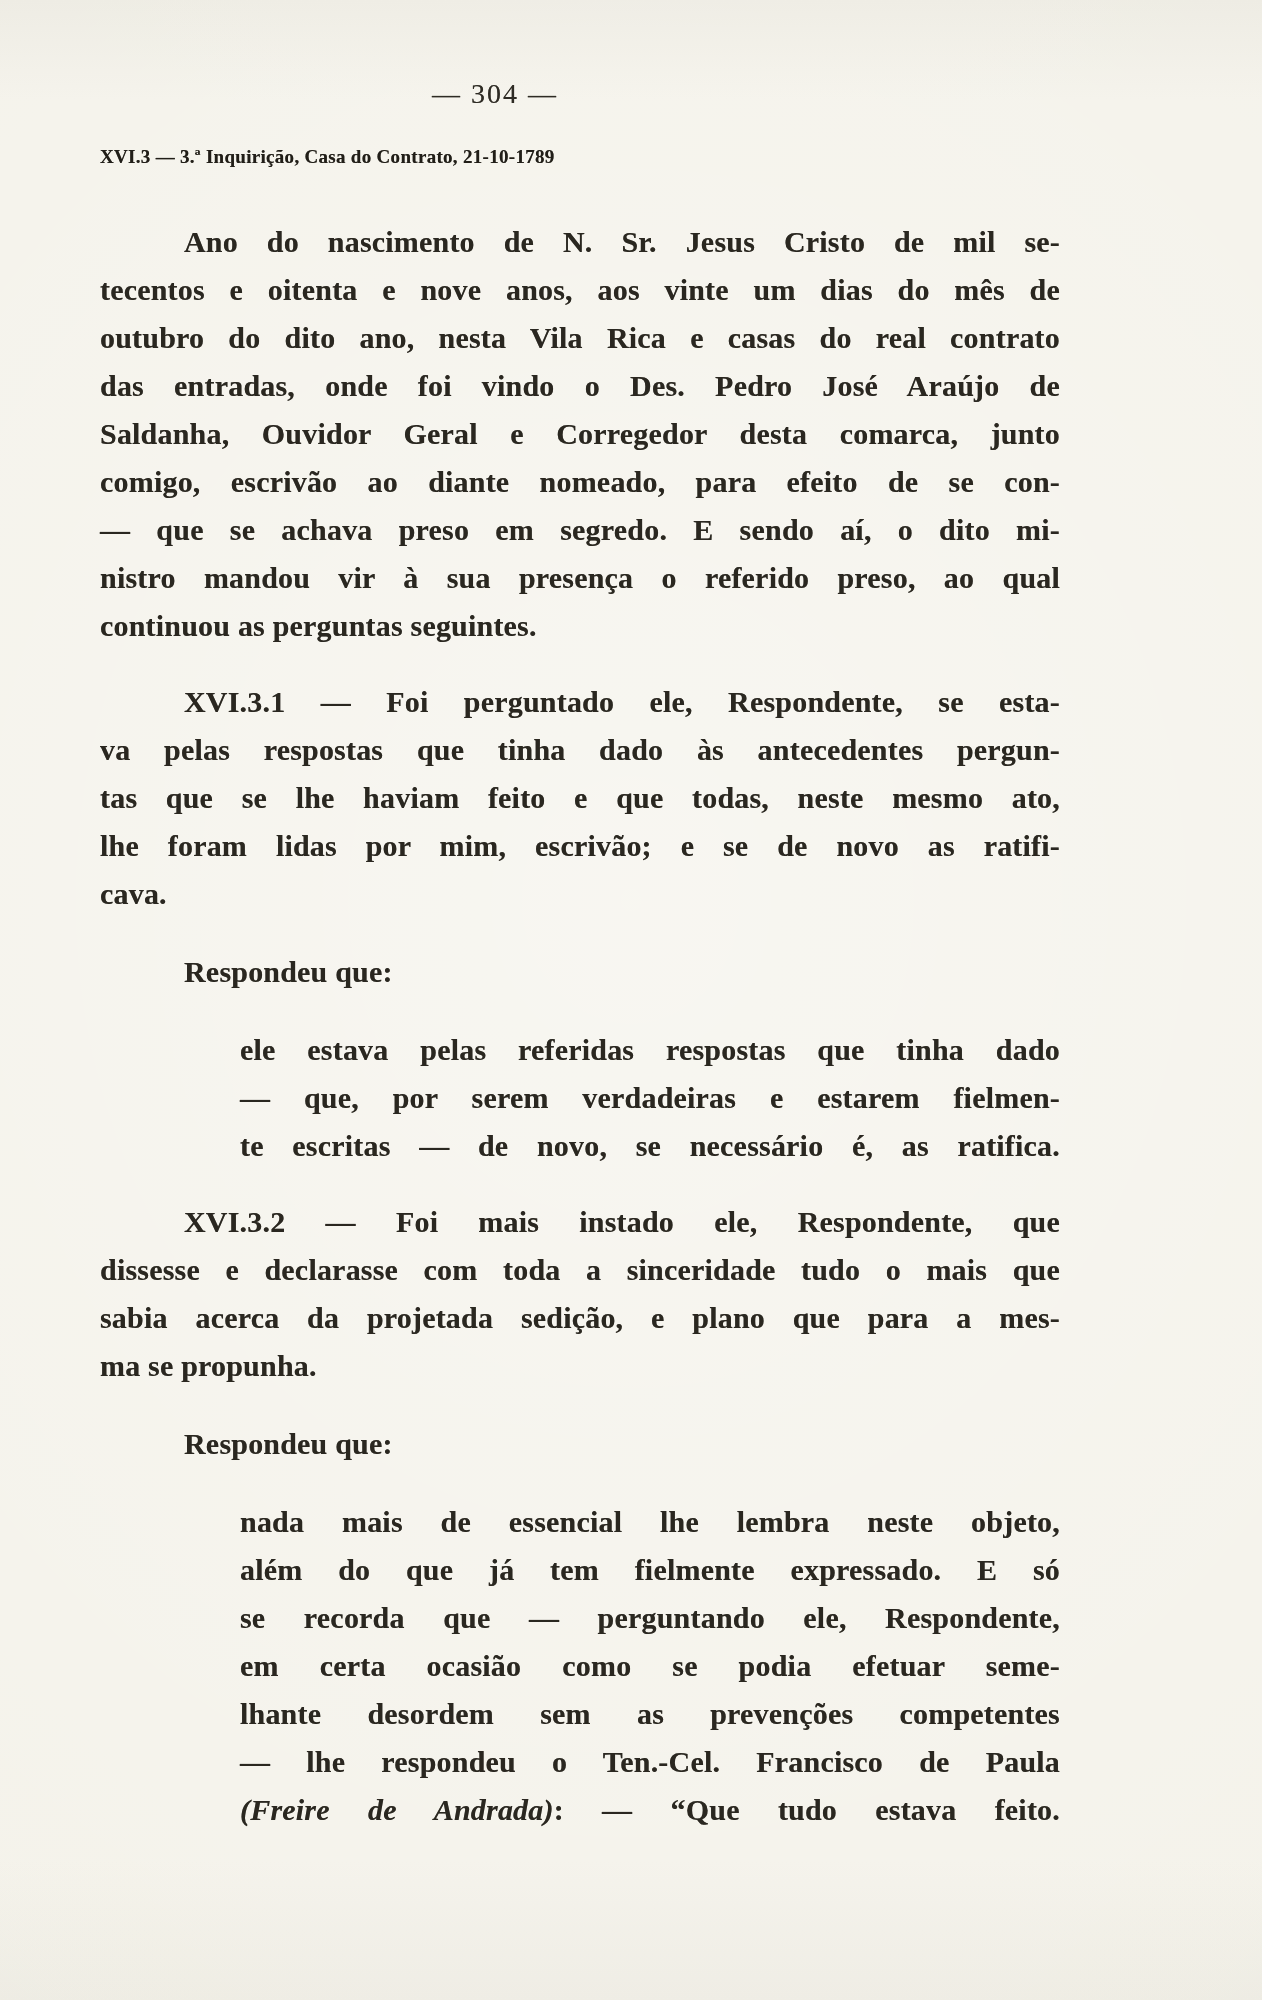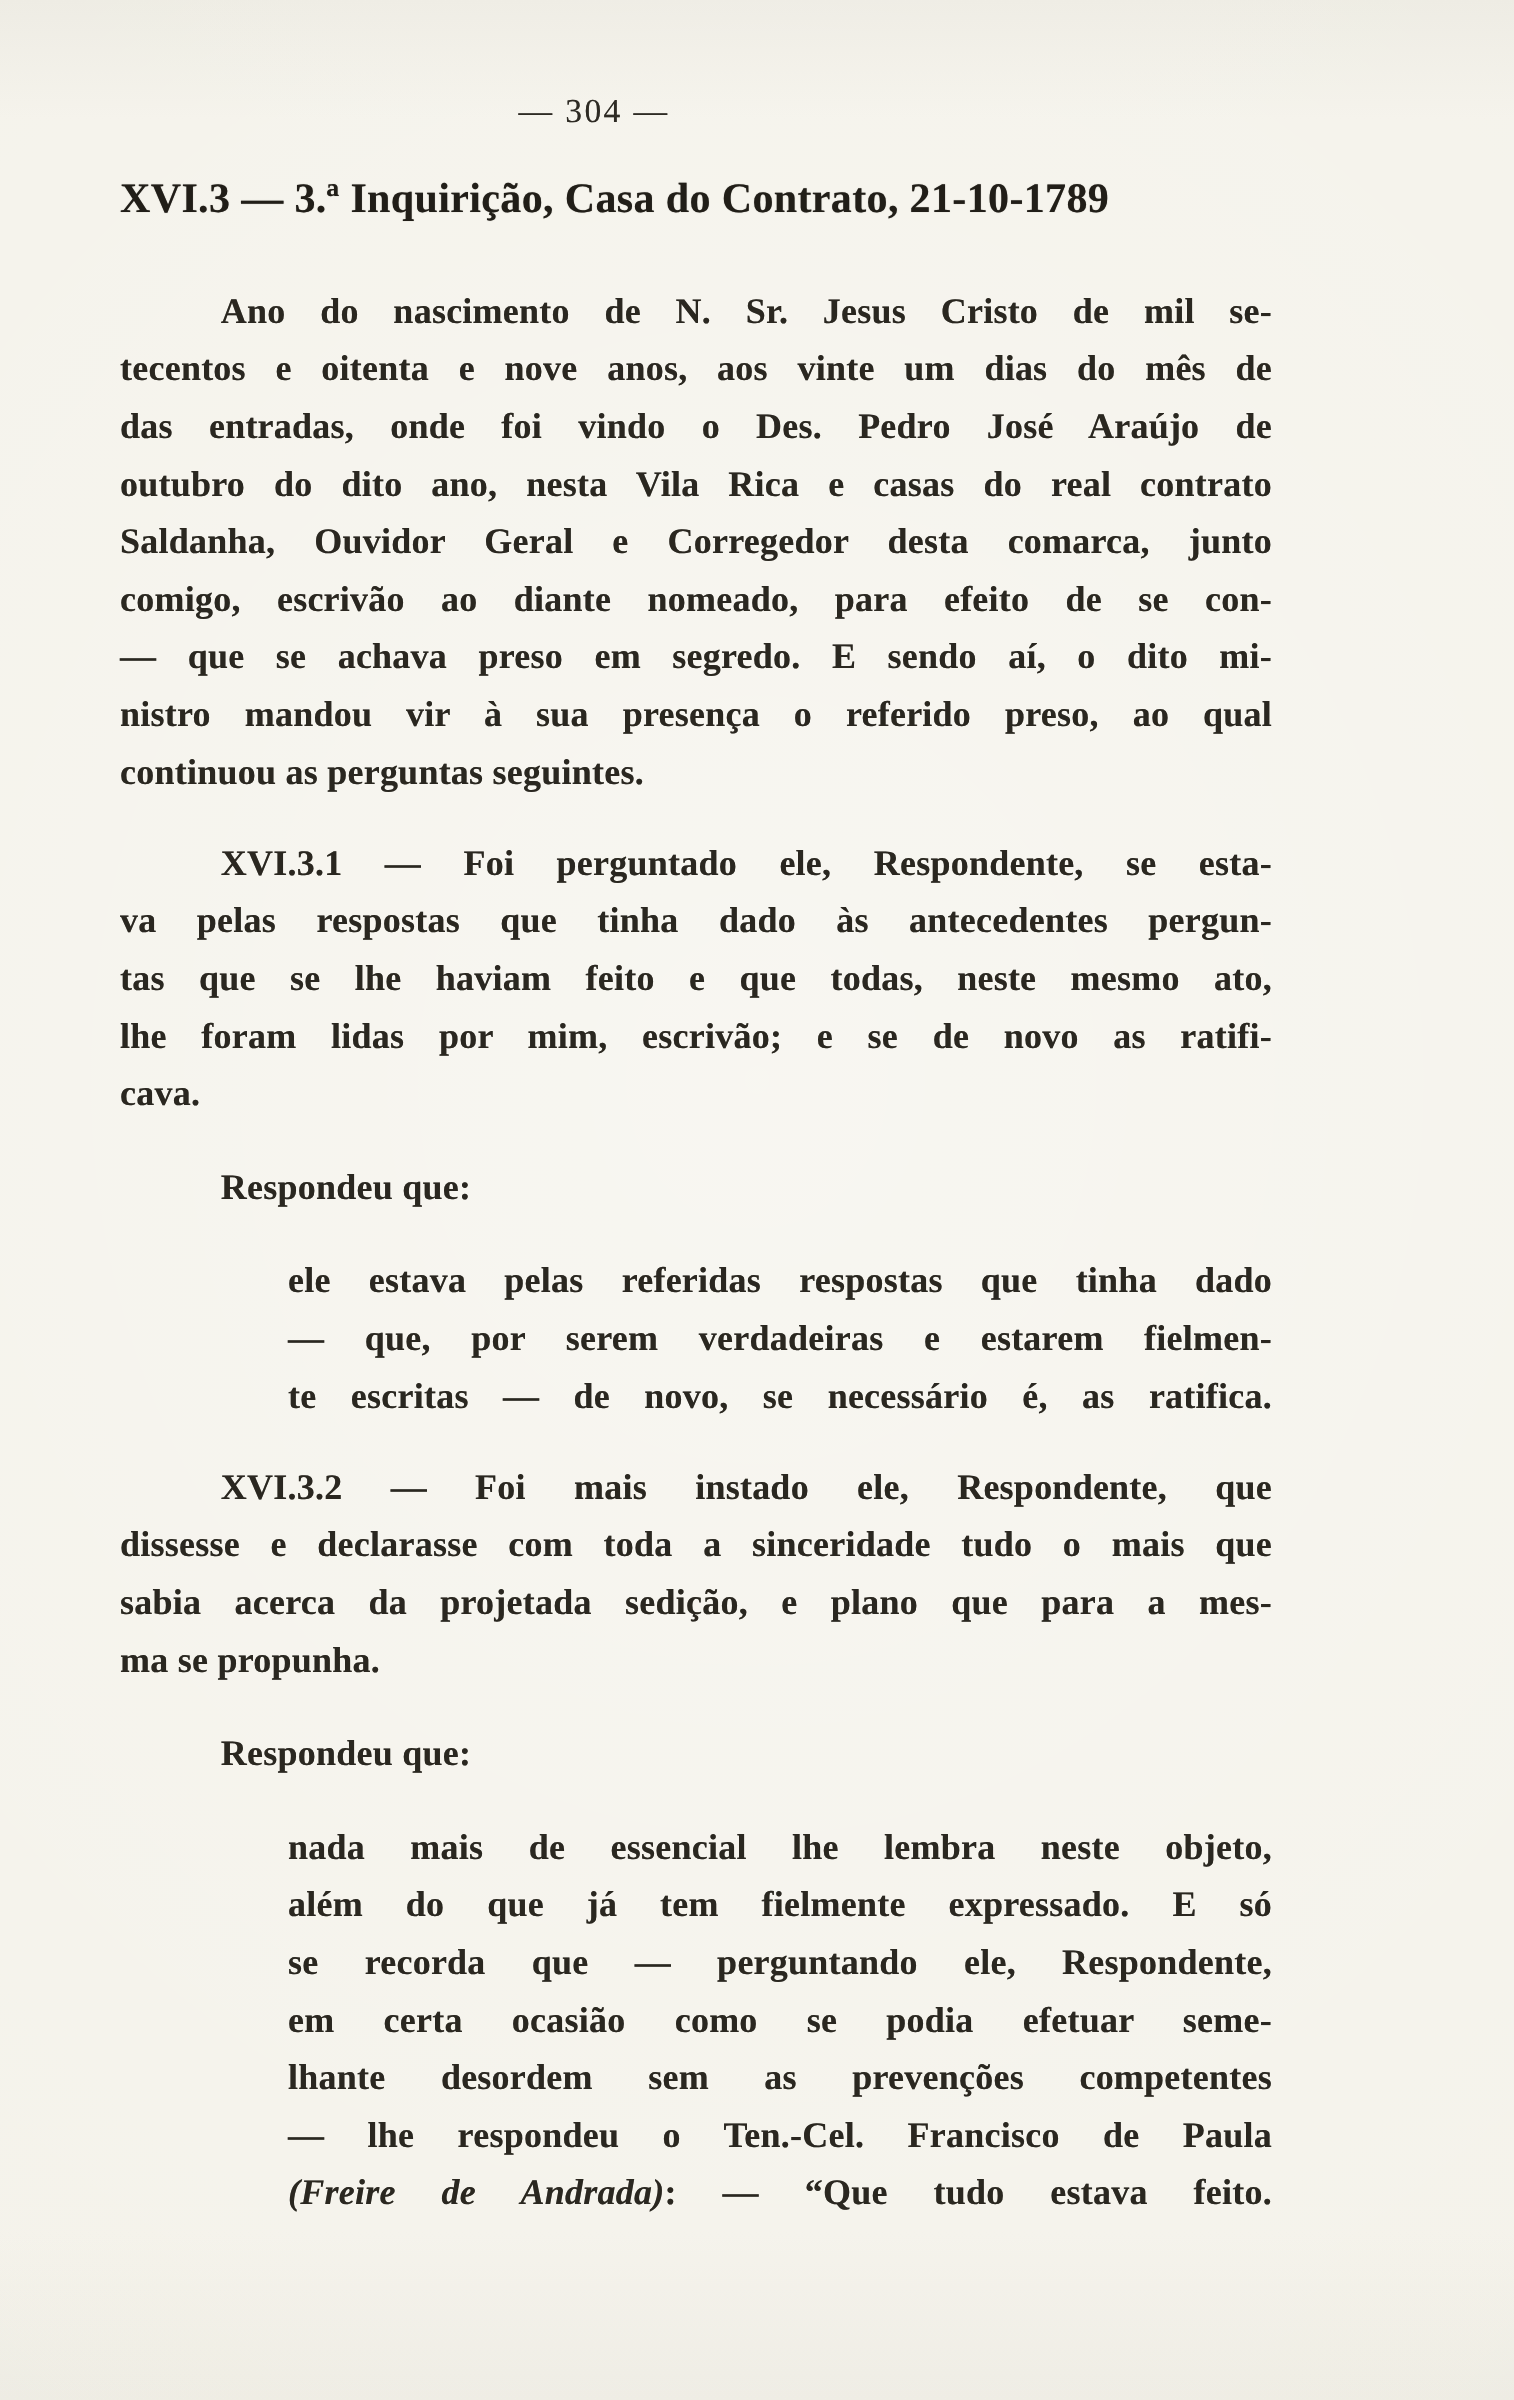--- a/index.html
+++ b/index.html
@@ -28,21 +28,21 @@
     width: 960px;
     text-align: center;
     transform: translateX(-85px);
     font-size: 28px;
     letter-spacing: 2px;
     color: #2e2b24;
     text-shadow: 0 0 0.5px rgba(46,43,36,0.55);
   }
   .heading {
     margin-top: 36px;
-    font-size: 35px;
+    font-size: 19px;
     font-weight: bold;
     color: #211e18;
     letter-spacing: 0.3px;
     text-shadow: 0 0 0.6px rgba(33,30,24,0.6);
   }
   .text-blocks {
     width: 960px;
   }
   .block {
     font-size: 30px;
@@ -75,22 +75,22 @@
 
 <div class="page">
   <div class="page-number">— 304 —</div>
 
   <h1 class="heading">XVI.3 — 3.ª Inquirição, Casa do Contrato, 21-10-1789</h1>
 
   <div class="text-blocks">
       <div class="block paragraph opening">
         <div class="line indent">Ano do nascimento de N. Sr. Jesus Cristo de mil se-</div>
         <div class="line">tecentos e oitenta e nove anos, aos vinte um dias do mês de</div>
+        <div class="line">outubro do dito ano, nesta Vila Rica e casas do real contrato</div>
         <div class="line">das entradas, onde foi vindo o Des. Pedro José Araújo de</div>
-        <div class="line">outubro do dito ano, nesta Vila Rica e casas do real contrato</div>
         <div class="line">Saldanha, Ouvidor Geral e Corregedor desta comarca, junto</div>
         <div class="line">comigo, escrivão ao diante nomeado, para efeito de se con-</div>
         <div class="line">— que se achava preso em segredo. E sendo aí, o dito mi-</div>
         <div class="line">nistro mandou vir à sua presença o referido preso, ao qual</div>
         <div class="line left-last">continuou as perguntas seguintes.</div>
       </div>
       <div class="block paragraph">
         <div class="line indent">XVI.3.1 — Foi perguntado ele, Respondente, se esta-</div>
         <div class="line">va pelas respostas que tinha dado às antecedentes pergun-</div>
         <div class="line">tas que se lhe haviam feito e que todas, neste mesmo ato,</div>

